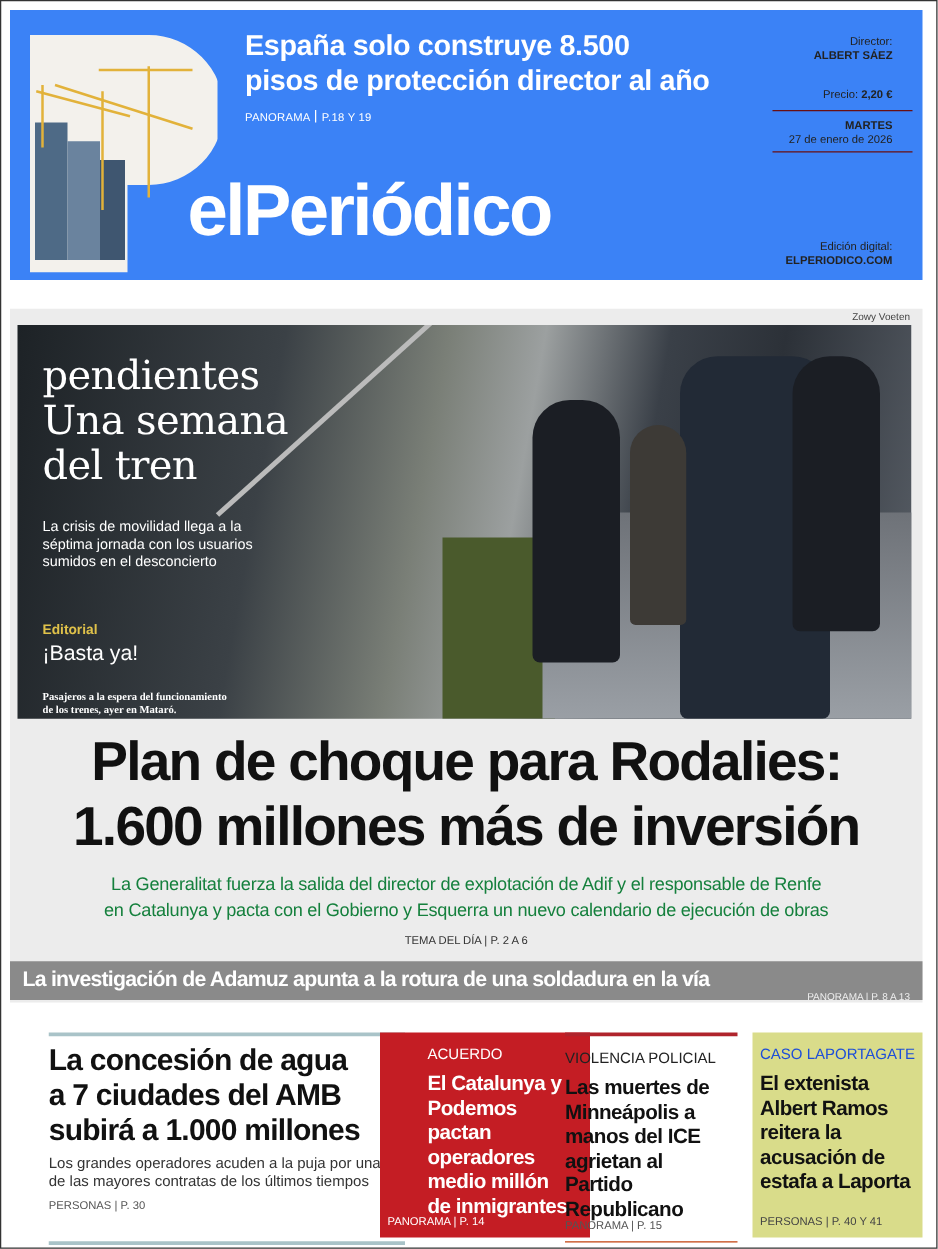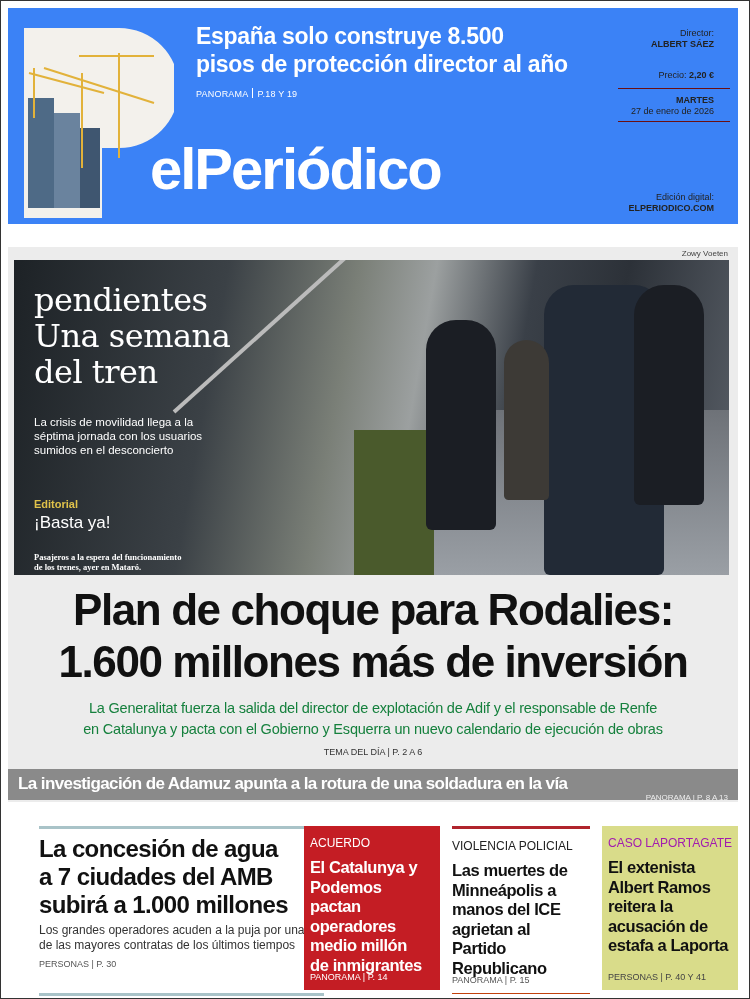--- a/index.html
+++ b/index.html
@@ -34,21 +34,21 @@
   .tema{position:absolute;left:0;top:500px;width:730px;text-align:center;font-size:9px;color:#333;}
   .bar{position:absolute;left:0;top:522px;width:730px;height:31px;background:#8a8a8a;}
   .bar-h{position:absolute;left:10px;top:5px;color:#fff;font-weight:bold;font-size:17px;letter-spacing:-0.6px;}
   .bar-src{position:absolute;right:10px;top:24px;color:#eee;font-size:8px;}
   
   .col{position:absolute;top:826px;height:164px;}
   .c1{left:8px;width:285px;border-top:3px solid #a9c3c8;border-bottom:3px solid #a9c3c8;margin-left:31px;}
   .c1 h2{margin:6px 0 0 0;font-size:24px;line-height:28px;letter-spacing:-0.6px;color:#111;}
   .c1 p{margin:4px 0 0 0;font-size:12px;line-height:15px;color:#333;}
   .src{font-size:9px;color:#555;}
-  .c2{left:304px;width:136px;background:#c41d24;color:#fff;}
+  .c2{left:304px;width:136px;background:#c41d24;color:#fff;padding-left:32px;}
   .c3{left:452px;width:138px;border-top:3px solid #b0242c;border-bottom:1px solid #c2410c;}
   .c4{left:602px;width:136px;background:#d9dc8a;}
   .kick{margin:10px 0 0 6px;font-size:12px;}
   .hd{margin:8px 6px 0 6px;font-weight:bold;font-size:16.5px;line-height:19.5px;letter-spacing:-0.4px;}
   .bsrc{position:absolute;left:6px;bottom:8px;font-size:9px;}
 </style>
 </head>
 <body>
 
 <div class="frame"></div>
@@ -171,21 +171,21 @@
     <div>Las muertes de</div>
     <div>Minneápolis a</div>
     <div>manos del ICE</div>
     <div>agrietan al Partido</div>
     <div>Republicano</div>
   </div>
   <div class="bsrc" style="left:0;color:#555">PANORAMA | P. 15</div>
 </div>
 
 <div class="col c4">
-  <div class="kick" style="color:#a21caf">CASO LAPORTAGATE</div>
+  <div class="kick" style="color:#1d4ed8">CASO LAPORTAGATE</div>
   <div class="hd" style="color:#111">
     <div>El extenista</div>
     <div>Albert Ramos</div>
     <div>reitera la</div>
     <div>acusación de</div>
     <div>estafa a Laporta</div>
   </div>
   <div class="bsrc" style="color:#444">PERSONAS | P. 40 Y 41</div>
 </div>
 

